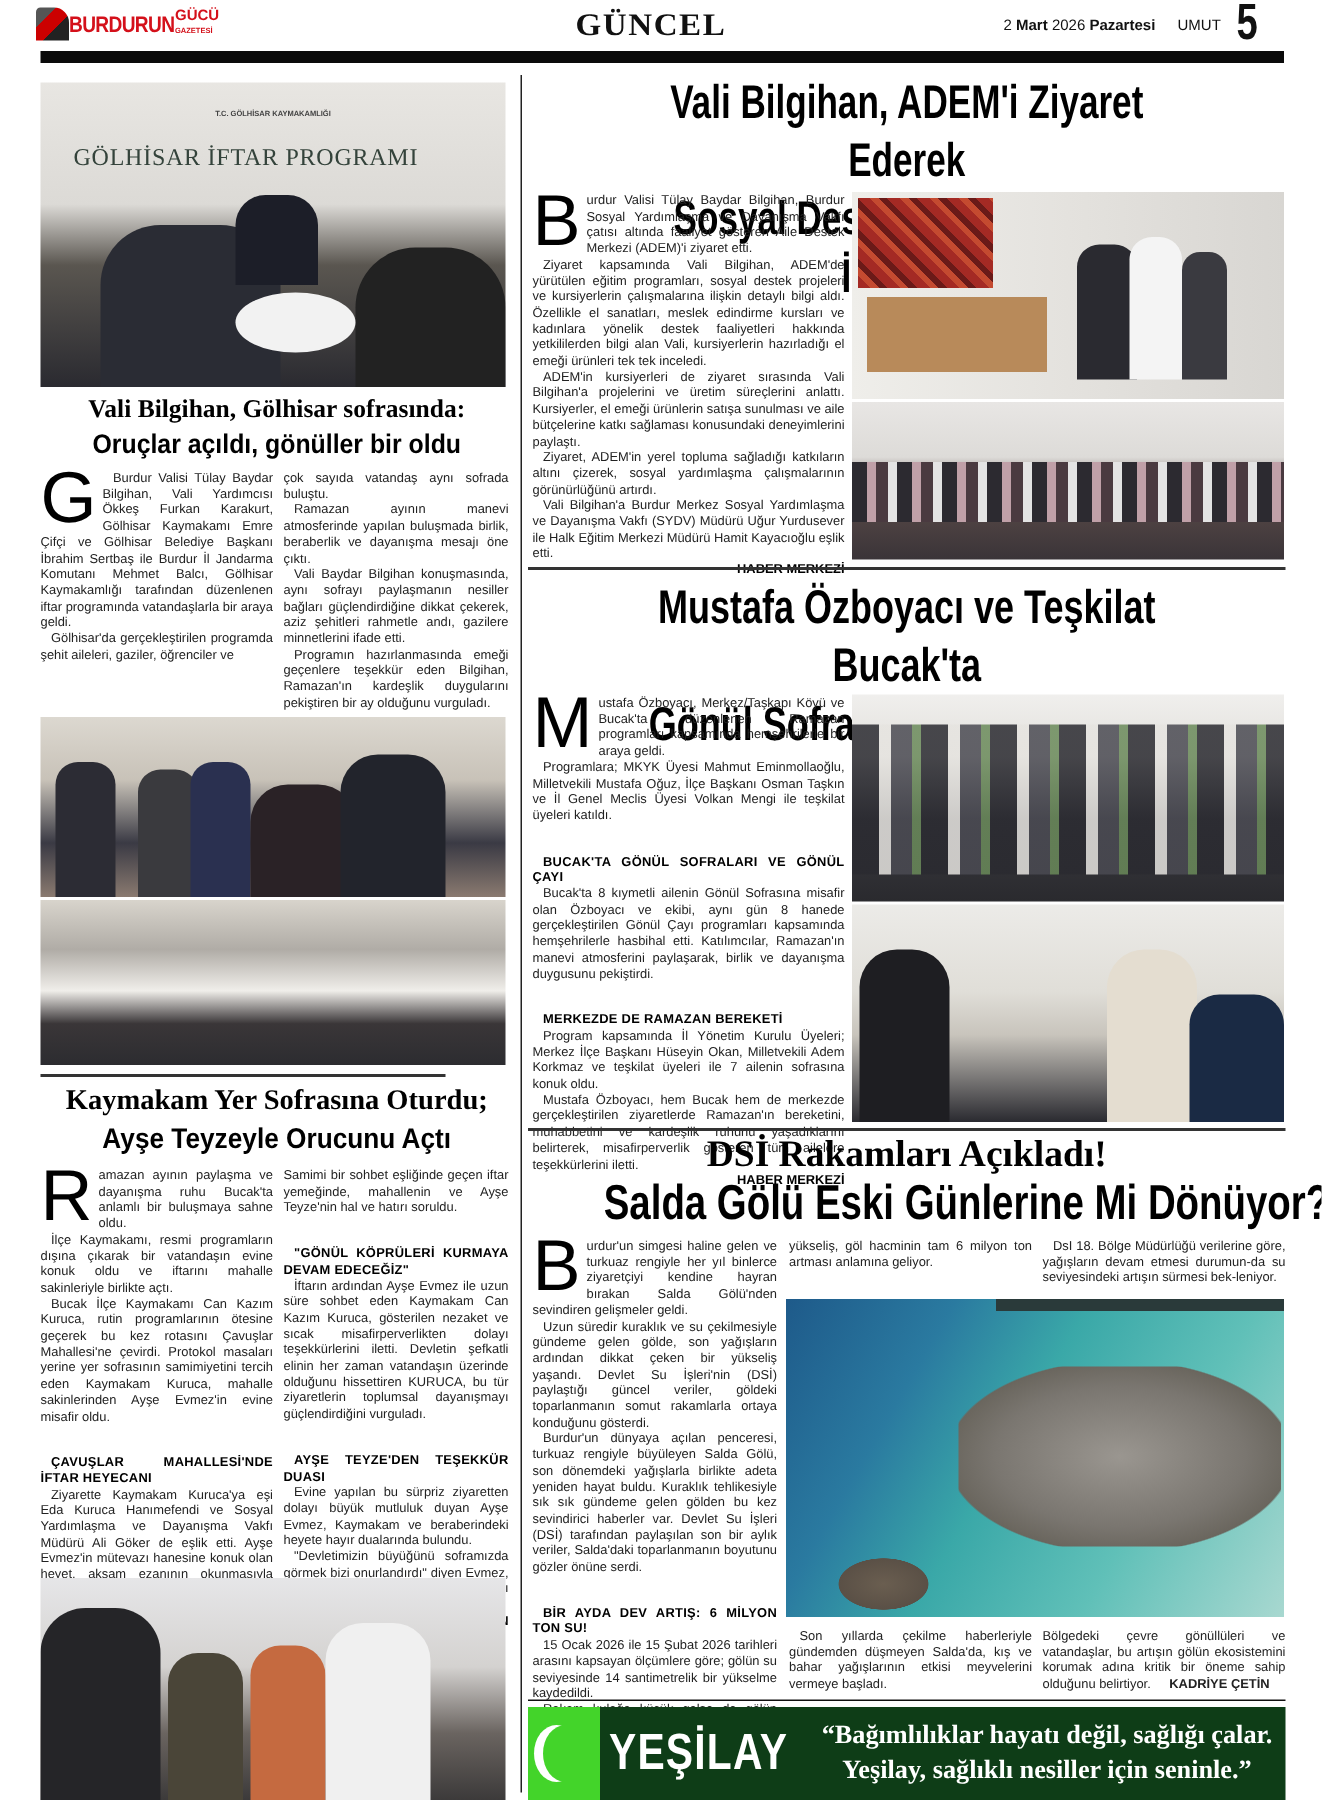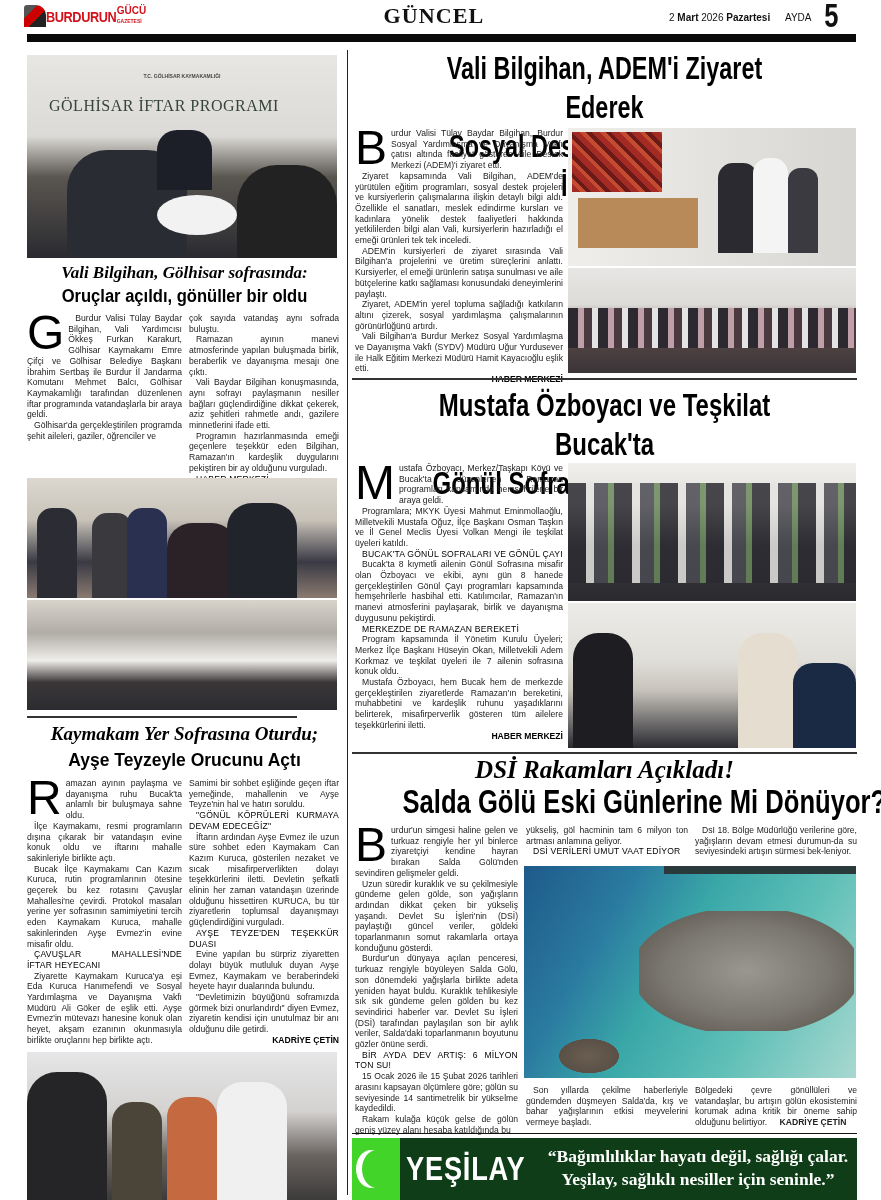--- a/index.html
+++ b/index.html
@@ -17,25 +17,25 @@
   .date b { font-weight: bold; }
   .sayfa { position: absolute; left: 766px; top: 12px; font-size: 10px; }
   .pageno { position: absolute; left: 803px; top: -4px; font-size: 34px; font-weight: bold; transform: scaleX(0.75); }
   .topbar { position: absolute; left: 27px; top: 34px; width: 829px; height: 8px; background: #0a0a0a; }
 
   .vrule { position: absolute; left: 347px; top: 50px; width: 1px; height: 1145px; background: #222; }
   .hrule { position: absolute; height: 2px; background: #333; }
 
   .photo { position: absolute; overflow: hidden; }
   .headline { position: absolute; text-align: center; font-family: "Liberation Sans", sans-serif; font-weight: bold; color: #000; transform-origin: center top; }
-  .kicker { position: absolute; text-align: center; font-family: "Liberation Serif", serif; font-style: italic; font-weight: bold; color: #000; }
+  .kicker { position: absolute; text-align: center; font-family: "Liberation Serif", serif; font-weight: bold; color: #000; }
   .col { position: absolute; font-size: 8.6px; line-height: 10.7px; text-align: justify; color: #222; }
   .col p { text-indent: 7px; }
   .col p.first { text-indent: 0; }
-  .col .sub { font-weight: normal; text-indent: 7px; color: #000; letter-spacing: 0.2px; }
+  .col .sub { font-weight: bold; text-indent: 7px; color: #000; letter-spacing: 0.2px; margin-top: 20px; }
   .col .byline { font-weight: bold; text-align: right; color: #000; }
   .drop { float: left; font-size: 48px; line-height: 38px; margin: 1px 4px 0 0; font-weight: normal; color: #000; }
 
   .banner { position: absolute; left: 352px; top: 1138px; width: 505px; height: 62px; background: #0e3d17; }
   .banner .logobox { position: absolute; left: 0; top: 0; width: 48px; height: 62px; background: #43d42a; }
   .banner .crescent { position: absolute; left: 10px; top: 12px; width: 30px; height: 38px; border-radius: 50%; box-shadow: -6px 0 0 0 #fff; }
   .banner .brand { position: absolute; left: 54px; top: 11px; font-size: 34px; font-weight: bold; color: #fff; transform: scaleX(0.8); transform-origin: left; letter-spacing: 1px; }
   .banner .quote { position: absolute; left: 190px; top: 7px; width: 312px; font-family: "Liberation Serif", serif; font-weight: bold; font-size: 17.5px; line-height: 23px; color: #fff; text-align: center; }
 </style>
 </head>
@@ -44,21 +44,21 @@
 <div class="masthead">
   <div class="logo">
     <div class="portrait"></div>
     <span class="name">BURDURUN</span>
     <span class="name2"><span>GÜCÜ</span><br><span style="font-size:5px;color:#d4101a">GAZETESİ</span></span>
   </div>
   <div class="section-title">GÜNCEL</div>
   <div class="date">
     <span>2</span> <b>Mart</b> <span>2026</span> <b>Pazartesi</b>
   </div>
-  <div class="sayfa">AYDA</div>
+  <div class="sayfa">UMUT</div>
   <div class="pageno">5</div>
 </div>
 <div class="topbar"></div>
 <div class="vrule"></div>
 
 <div class="photo" style="left:27px;top:55px;width:310px;height:203px;background:linear-gradient(180deg,#e8e6e2 0%,#dcdad6 40%,#5a5650 60%,#2a2a30 100%);">
   <div style="position:absolute;left:0;top:18px;width:100%;text-align:center;font-size:5px;font-weight:bold;color:#444;">T.C. GÖLHİSAR KAYMAKAMLIĞI</div>
   <div style="position:absolute;left:22px;top:42px;font-family:'Liberation Serif',serif;font-size:16px;color:#34433b;letter-spacing:0.5px;white-space:nowrap;">GÖLHİSAR İFTAR PROGRAMI</div>
   <div style="position:absolute;left:40px;top:95px;width:120px;height:108px;background:#2a2c34;border-radius:40px 40px 0 0;"></div>
   <div style="position:absolute;left:130px;top:75px;width:55px;height:60px;background:#1c1e28;border-radius:20px 20px 0 0;"></div>

